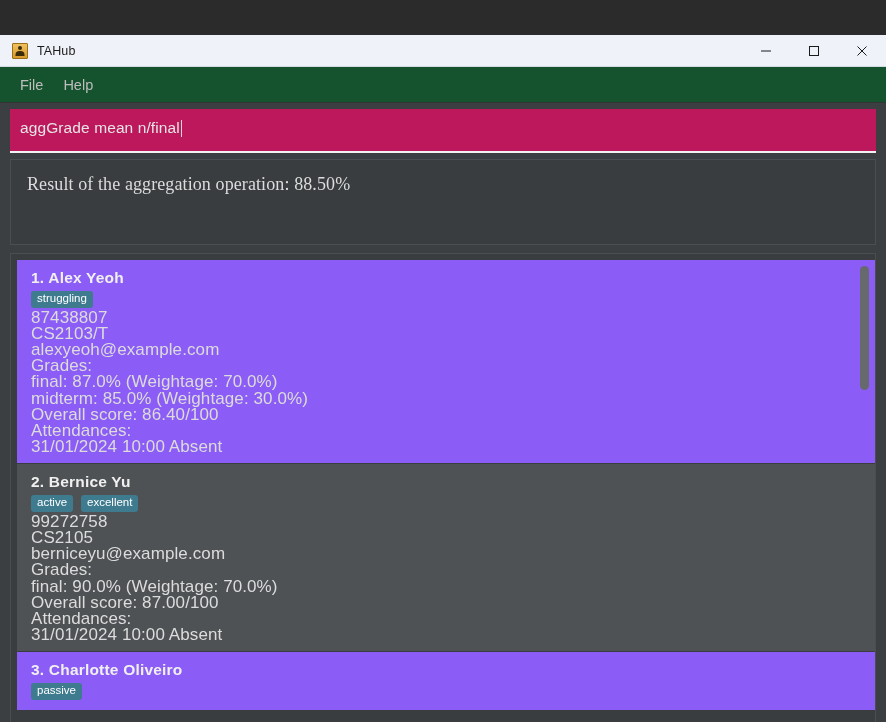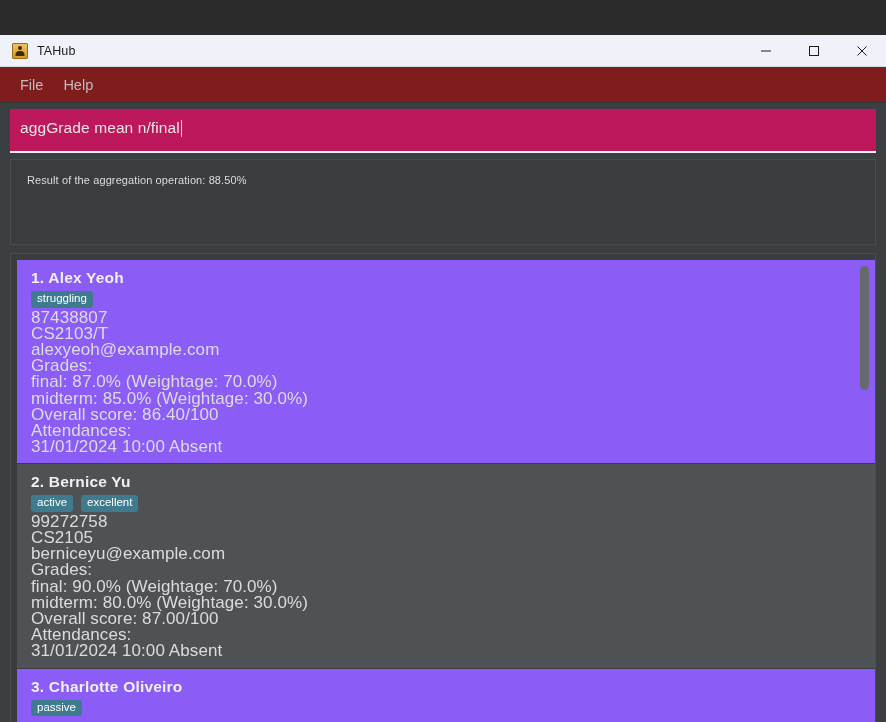--- a/index.html
+++ b/index.html
@@ -63,21 +63,21 @@
   .winbtn {
     width: 48px; height: 32px;
     display: flex; align-items: center; justify-content: center;
     color: #1b1b1b;
   }
   .winbtn svg { display: block; }
 
   
   .menubar {
     height: 36px; flex: 0 0 36px;
-    background: #7f1d1d;
+    background: #14532d;
     display: flex; align-items: center;
     padding-left: 10px;
     border-bottom: 1px solid #323537;
   }
   .menuitem {
     font-size: 14.5px; color: #bdbdbd;
     padding: 4px 10px; white-space: nowrap;
   }
 
   
@@ -112,22 +112,23 @@
     padding: 6px 10px 4px 10px;
     background: #3c3f41;
   }
   .resultbox {
     width: 100%; height: 86px;
     background: #3a3d3f;
     border: 1px solid #4b4e50;
     padding: 14px 16px;
   }
   .resulttext {
-    font-size: 11px; color: #dcdcdc;
+    font-size: 18px; color: #dcdcdc;
     letter-spacing: .1px;
+    font-family: Liberation Serif, serif;
   }
 
   
   .listwrap {
     flex: 1 1 auto;
     margin: 4px 10px 0 10px;
     background: #3a3d3f;
     border: 1px solid #4b4e50;
     position: relative;
     overflow: hidden;
@@ -270,21 +271,20 @@
             <div class="card-title">2.  Bernice Yu</div>
             <div class="tags">
               <span class="tag">active</span>
               <span class="tag">excellent</span>
             </div>
             <div class="line">99272758</div>
             <div class="line">CS2105</div>
             <div class="line">berniceyu@example.com</div>
             <div class="line">Grades:</div>
             <div class="line">final: 90.0% (Weightage: 70.0%)</div>
-            <div class="line">midterm: 80.0% (Weightage: 30.0%)</div>
             <div class="line">Overall score: 87.00/100</div>
             <div class="line">Attendances:</div>
             <div class="line">31/01/2024 10:00 Absent</div>
           </div>
           <div class="card">
             <div class="card-title">3.  Charlotte Oliveiro</div>
             <div class="tags">
               <span class="tag">passive</span>
             </div>
           </div>

